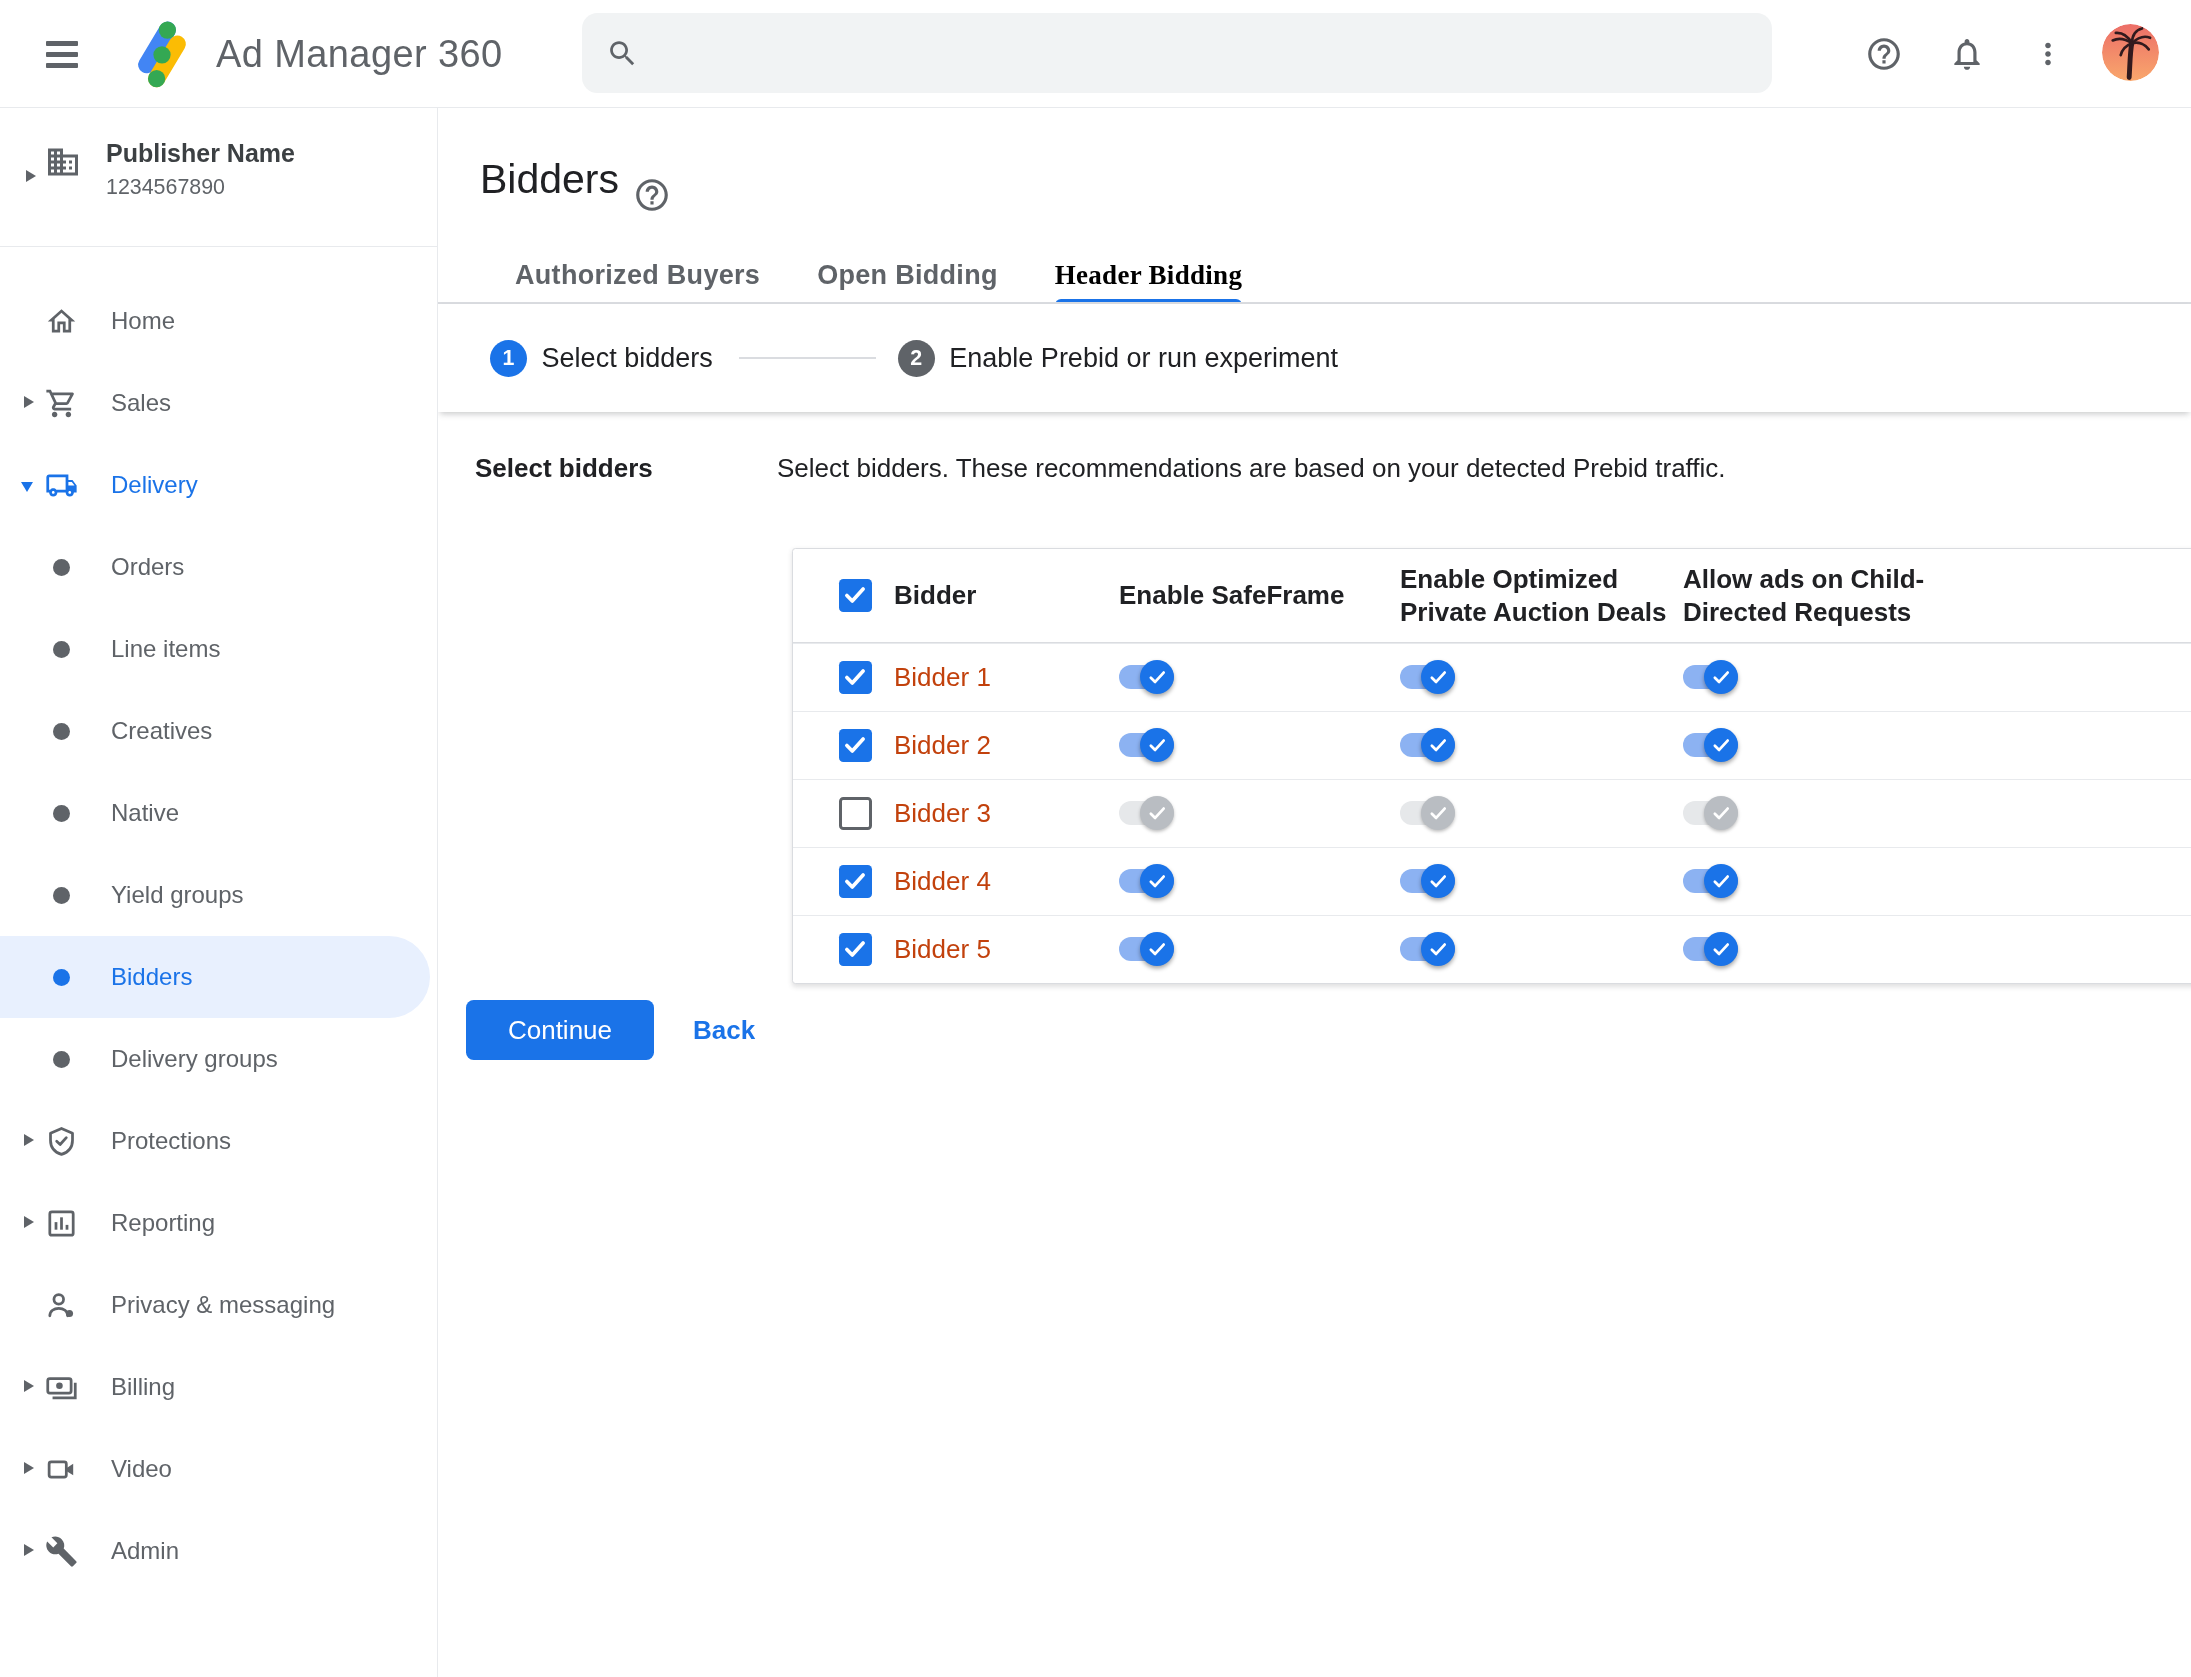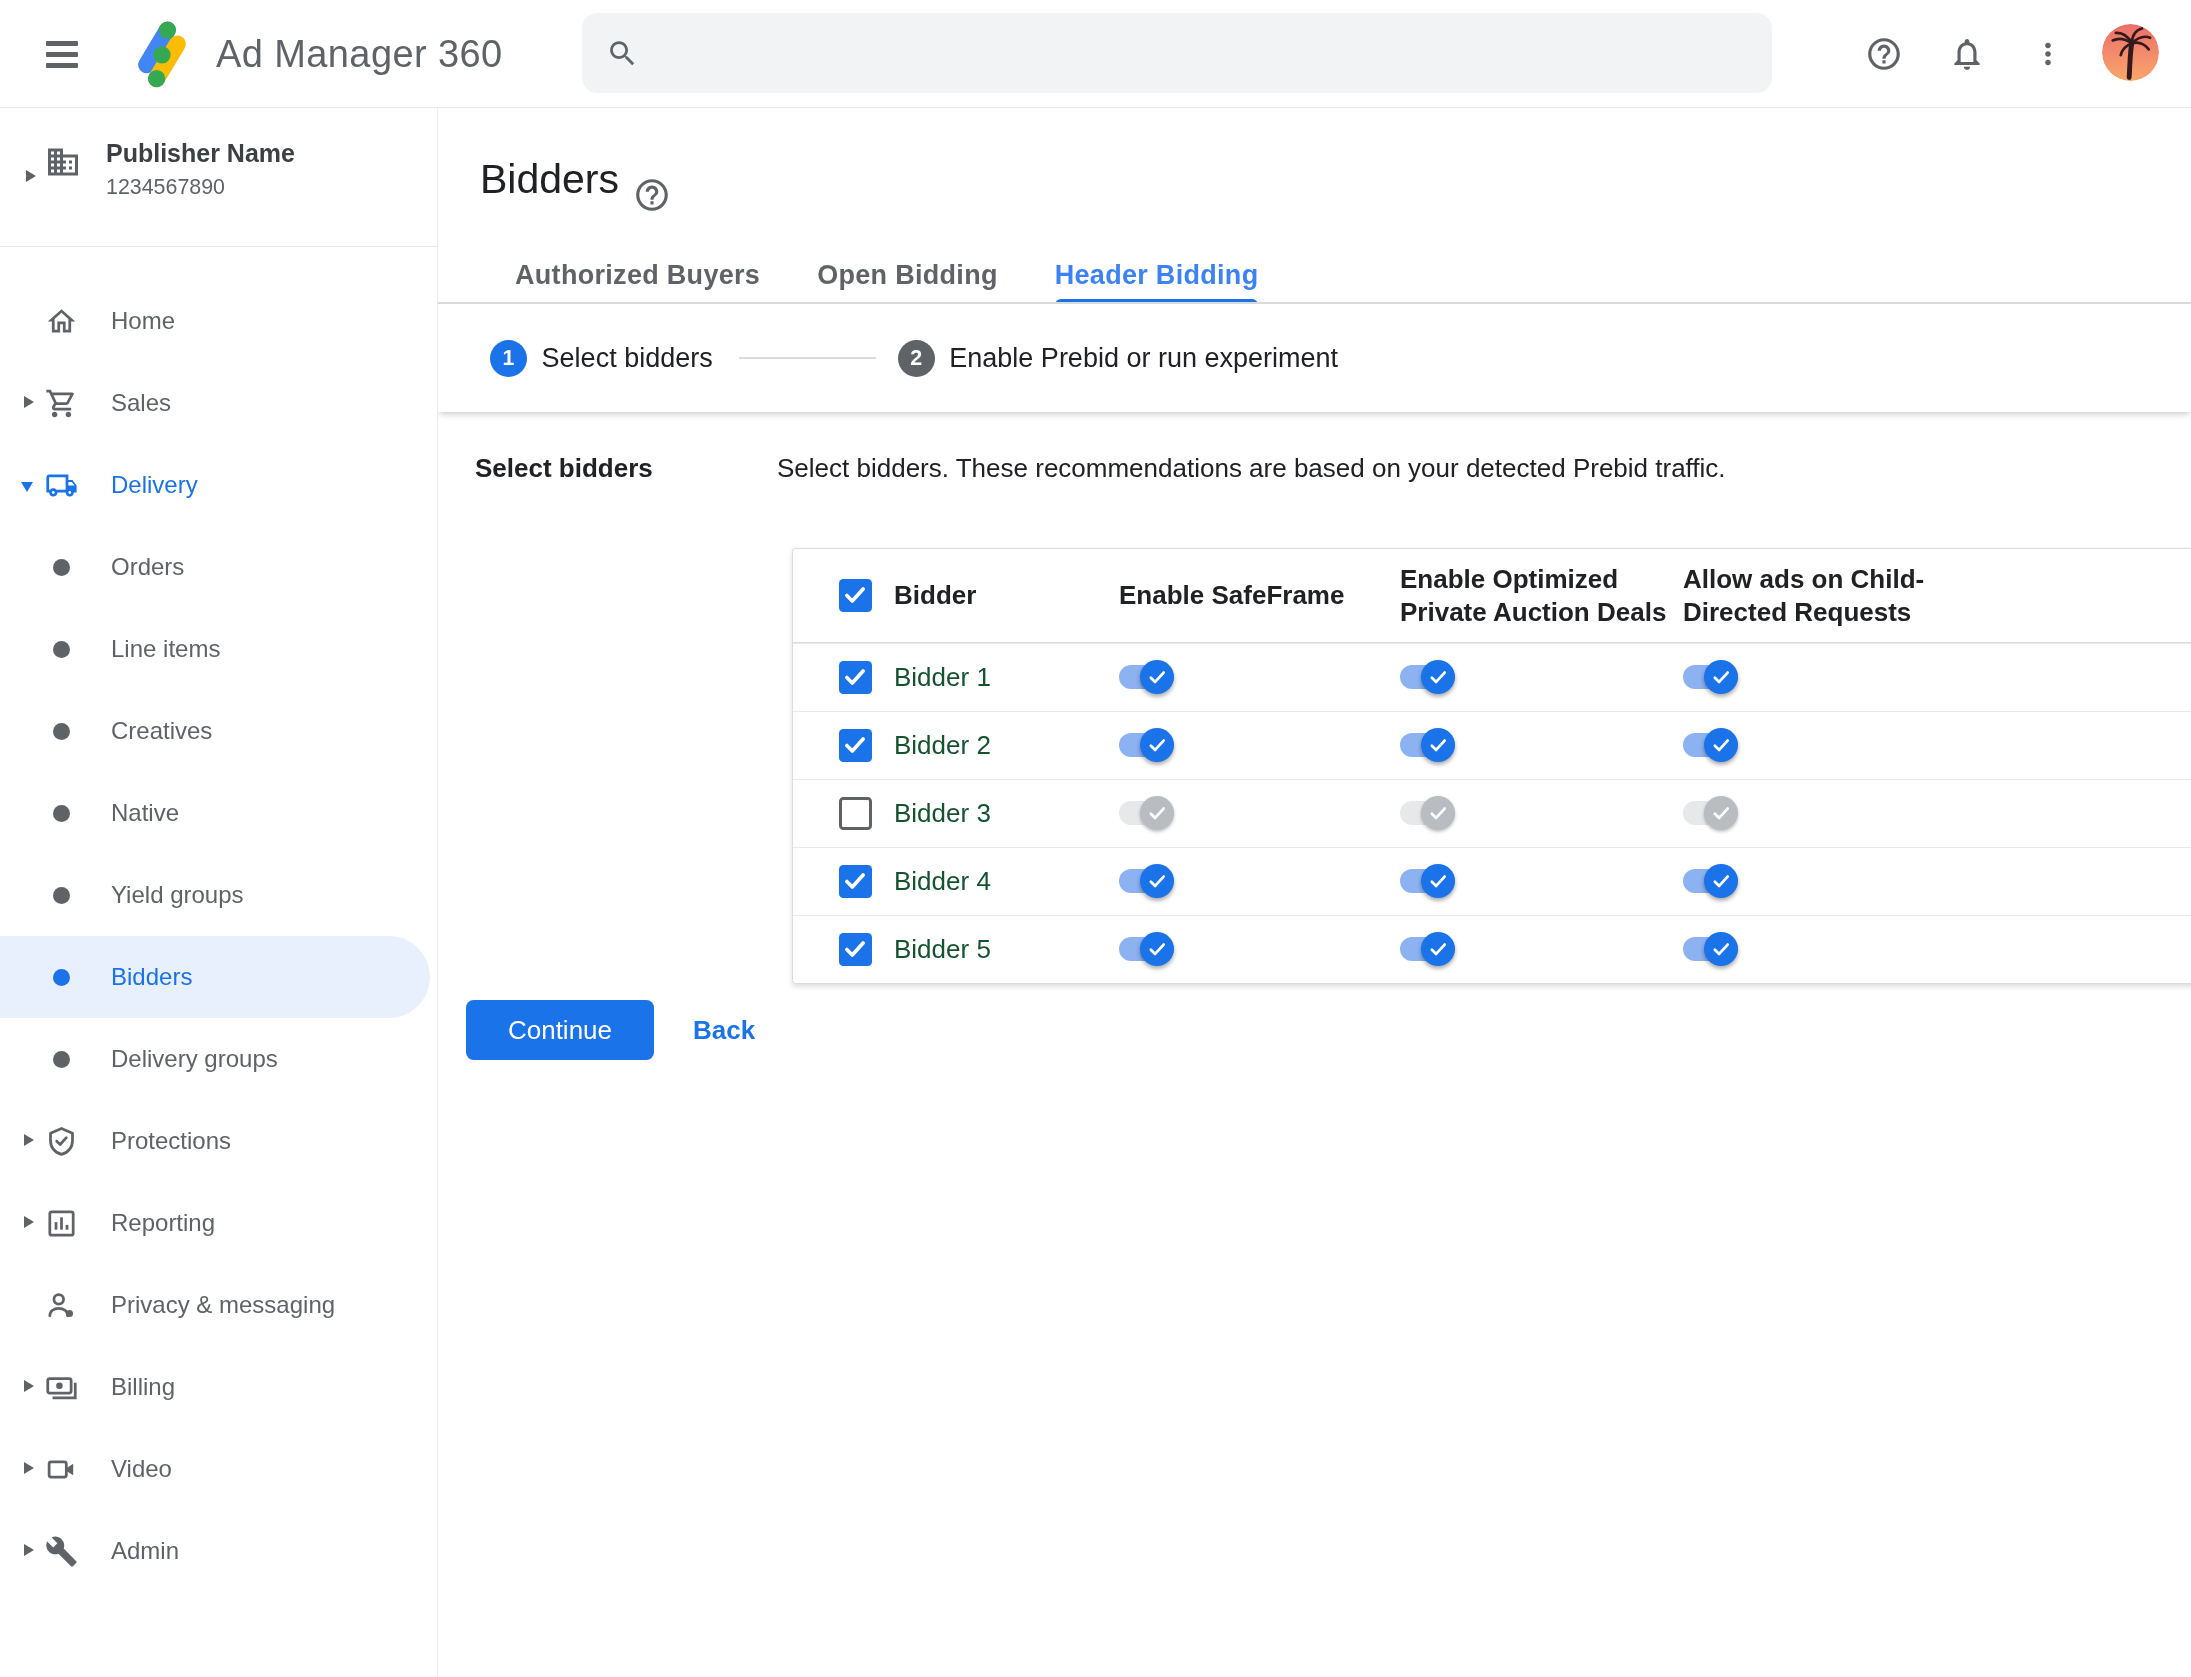--- a/index.html
+++ b/index.html
@@ -59,21 +59,21 @@
 
   
   .main { position:absolute; left:438px; top:108px; width:1753px; height:1570px; background:#fff; }
   .page-title { position:absolute; left:42px; top:48px; font-size:41px; font-weight:400; color:#202124; }
   .title-help { position:absolute; left:195px; top:68px; width:38px; height:38px; color:#5f6368; cursor:pointer; }
   .title-help svg { width:100%; height:100%; }
 
   .tabs { position:absolute; left:77px; top:139px; height:56px; display:flex; gap:57px; }
   .tab { position:relative; height:56px; display:flex; align-items:center;
          font-size:27px; font-weight:700; color:#5f6368; cursor:pointer; letter-spacing:0.3px; }
-  .tab.active { color:#3b82f6; }
+  .tab.active { color:#000000;font-family:Liberation Serif, serif; }
   .tab.active::after { content:''; position:absolute; left:0; right:0; bottom:-1.7px; height:6px;
                        background:#1a73e8; border-radius:6px 6px 0 0; }
   .tab-divider { position:absolute; left:0; top:194px; width:1753px; height:1.7px; background:#dadce0; }
 
   .stepper { position:absolute; left:0; top:196px; width:1753px; height:108px; background:#fff;
              display:flex; align-items:center; padding-left:52px;
              box-shadow:0 3.4px 6px -1.7px rgba(60,64,67,.28); }
   .step { display:flex; align-items:center; gap:14.6px; }
   .step-circle { width:37px; height:37px; border-radius:50%; color:#fff; font-size:21.4px; font-weight:700;
                  display:flex; align-items:center; justify-content:center; }
@@ -85,21 +85,21 @@
   .section-label { position:absolute; left:37px; top:345px; font-size:26px; font-weight:700; color:#202124; }
   .description  { position:absolute; left:339px; top:345px; font-size:26px; color:#202124; }
 
   .bidder-table { position:absolute; left:354px; top:396px; width:1441px;
                   border:1.7px solid #dadce0; border-radius:3.4px; background:#fff;
                   box-shadow:0 2.6px 5.1px rgba(60,64,67,.16);margin-top:44px; }
   .t-row { display:grid; grid-template-columns:101px 225px 281px 283px 1fr; align-items:center; height:68px;
            border-top:1.7px solid #e8eaed; }
   .t-head { height:94px; border-top:none; border-bottom:1.7px solid #dadce0; }
   .th { font-size:26px; font-weight:700; color:#202124; line-height:33px; white-space:pre-line; padding-right:13.7px; }
-  .cell-name { font-size:26px; color:#14532d; }
+  .cell-name { font-size:26px; color:#c2410c; }
 
   .cb { width:33px; height:33px; margin-left:46px; border-radius:4.3px; cursor:pointer; position:relative; }
   .cb.unchecked { border:3.4px solid #5f6368; background:#fff; }
   .cb.checked { background:#1a73e8; }
   .cb svg { position:absolute; left:3.4px; top:3.4px; width:26px; height:26px; display:none; }
   .cb.checked svg { display:block; }
 
   .toggle { position:relative; width:57px; height:38px; cursor:pointer; }
   .toggle .track { position:absolute; left:0; top:6.8px; width:55px; height:24px; border-radius:12px; }
   .toggle .thumb { position:absolute; left:21.4px; top:1.7px; width:34px; height:34px; border-radius:50%;

